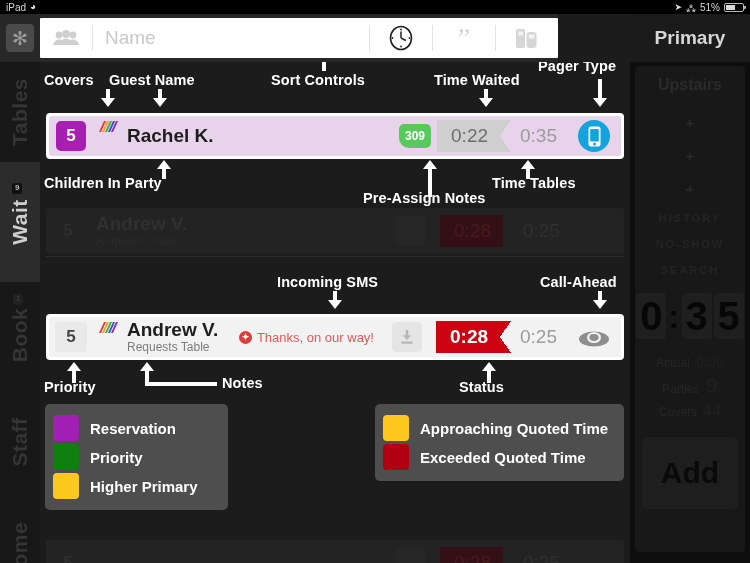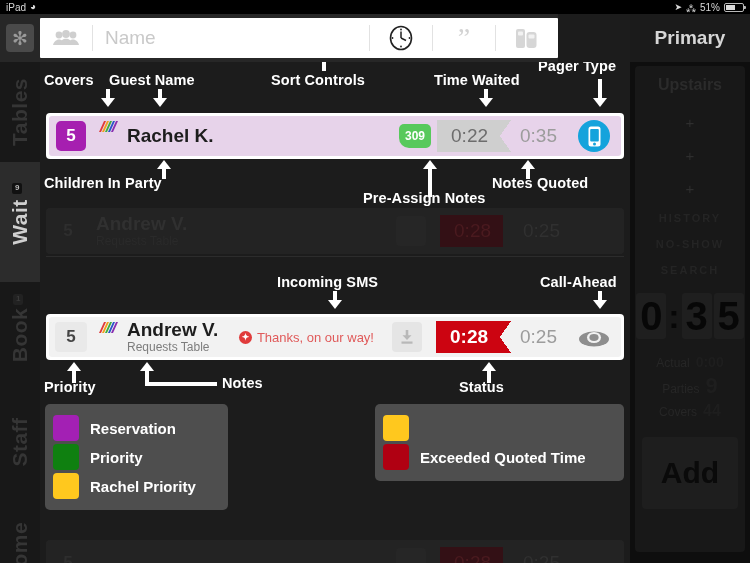--- a/index.html
+++ b/index.html
@@ -475,21 +475,21 @@
     <div class="arrow arr-up" style="left:383px; top:98px;">
       <div class="arr-shaft" style="left:5px; top:9px; height:28px;"></div>
       <div class="arr-head" style="left:0; top:0;"></div>
     </div>
     <div class="ann" style="left:323px; top:128px;">Pre-Assign Notes</div>
 
     <div class="arrow arr-up" style="left:481px; top:98px;">
       <div class="arr-shaft" style="left:5px; top:9px; height:10px;"></div>
       <div class="arr-head" style="left:0; top:0;"></div>
     </div>
-    <div class="ann" style="left:452px; top:113px;">Notes Quoted</div>
+    <div class="ann" style="left:452px; top:113px;">Time Tables</div>
 
     <div class="ann" style="left:237px; top:212px;">Incoming SMS</div>
     <div class="arrow arr-down" style="left:288px; top:229px;">
       <div class="arr-shaft" style="left:5px; top:0; height:11px;"></div>
       <div class="arr-head" style="left:0; top:9px;"></div>
     </div>
 
     <div class="ann" style="left:500px; top:212px;">Call-Ahead</div>
     <div class="arrow arr-down" style="left:553px; top:229px;">
       <div class="arr-shaft" style="left:5px; top:0; height:11px;"></div>
@@ -519,27 +519,28 @@
       <div class="leg-row">
         <div class="swatch" style="background:#a320b4;"></div>
         <div class="leg-label">Reservation</div>
       </div>
       <div class="leg-row">
         <div class="swatch" style="background:#0f8010;"></div>
         <div class="leg-label">Priority</div>
       </div>
       <div class="leg-row">
         <div class="swatch" style="background:#ffc81e;"></div>
-        <div class="leg-label">Rachel Priority</div>
+        <div class="leg-label">Higher Primary</div>
       </div>
     </div>
 
     <div class="legend" style="left:335px; top:342px; width:249px;">
       <div class="leg-row">
         <div class="swatch" style="background:#ffc81e;"></div>
+        <div class="leg-label">Approaching Quoted Time</div>
       </div>
       <div class="leg-row">
         <div class="swatch" style="background:#b00012;"></div>
         <div class="leg-label">Exceeded Quoted Time</div>
       </div>
     </div>
 
   </div>
 </div>
 

